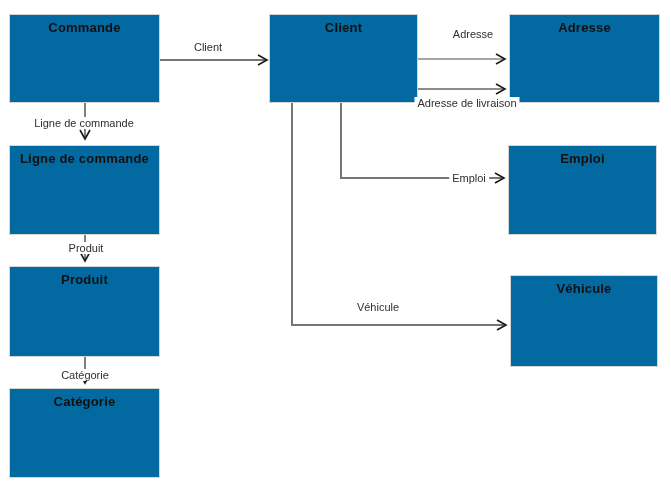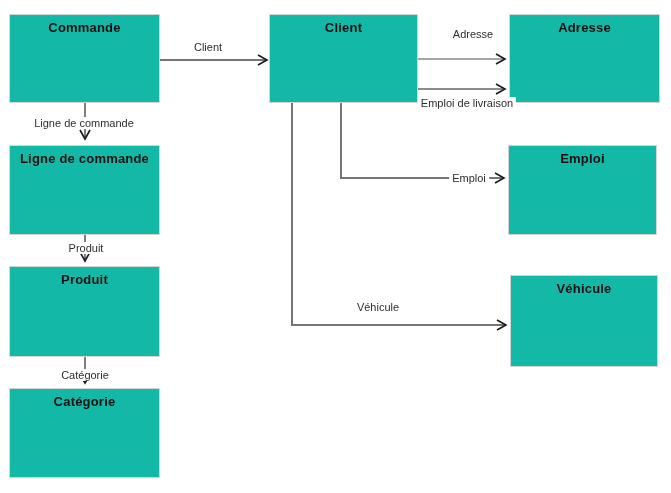--- a/index.html
+++ b/index.html
@@ -10,21 +10,21 @@
   }
   .canvas {
     position: relative;
     width: 671px;
     height: 493px;
     background: #ffffff;
     overflow: hidden;
   }
   .node {
     position: absolute;
-    background: #14b8a6;
+    background: #0369a1;
     border: 1px solid #d5d5d5;
     box-sizing: border-box;
     text-align: center;
     z-index: 1;
   }
   .node-title {
     margin-top: 5px;
     font-size: 13px;
     font-weight: bold;
     color: #111111;
@@ -108,21 +108,21 @@
   <div class="node" style="left:510px; top:275px; width:148px; height:92px;">
     <div class="node-title">Véhicule</div>
   </div>
 
   <div class="edge-label" style="left:208px; top:47px;">Client</div>
 
   <div class="edge-label" style="left:84px; top:123px;">Ligne de commande</div>
 
   <div class="edge-label" style="left:473px; top:34px;">Adresse</div>
 
-  <div class="edge-label" style="left:467px; top:103px;">Emploi de livraison</div>
+  <div class="edge-label" style="left:467px; top:103px;">Adresse de livraison</div>
 
   <div class="edge-label" style="left:469px; top:178px;">Emploi</div>
 
   <div class="edge-label" style="left:378px; top:307px;">Véhicule</div>
 
   <div class="edge-label" style="left:86px; top:248px;">Produit</div>
 
   <div class="edge-label" style="left:85px; top:375px;">Catégorie</div>
 
 </div>

